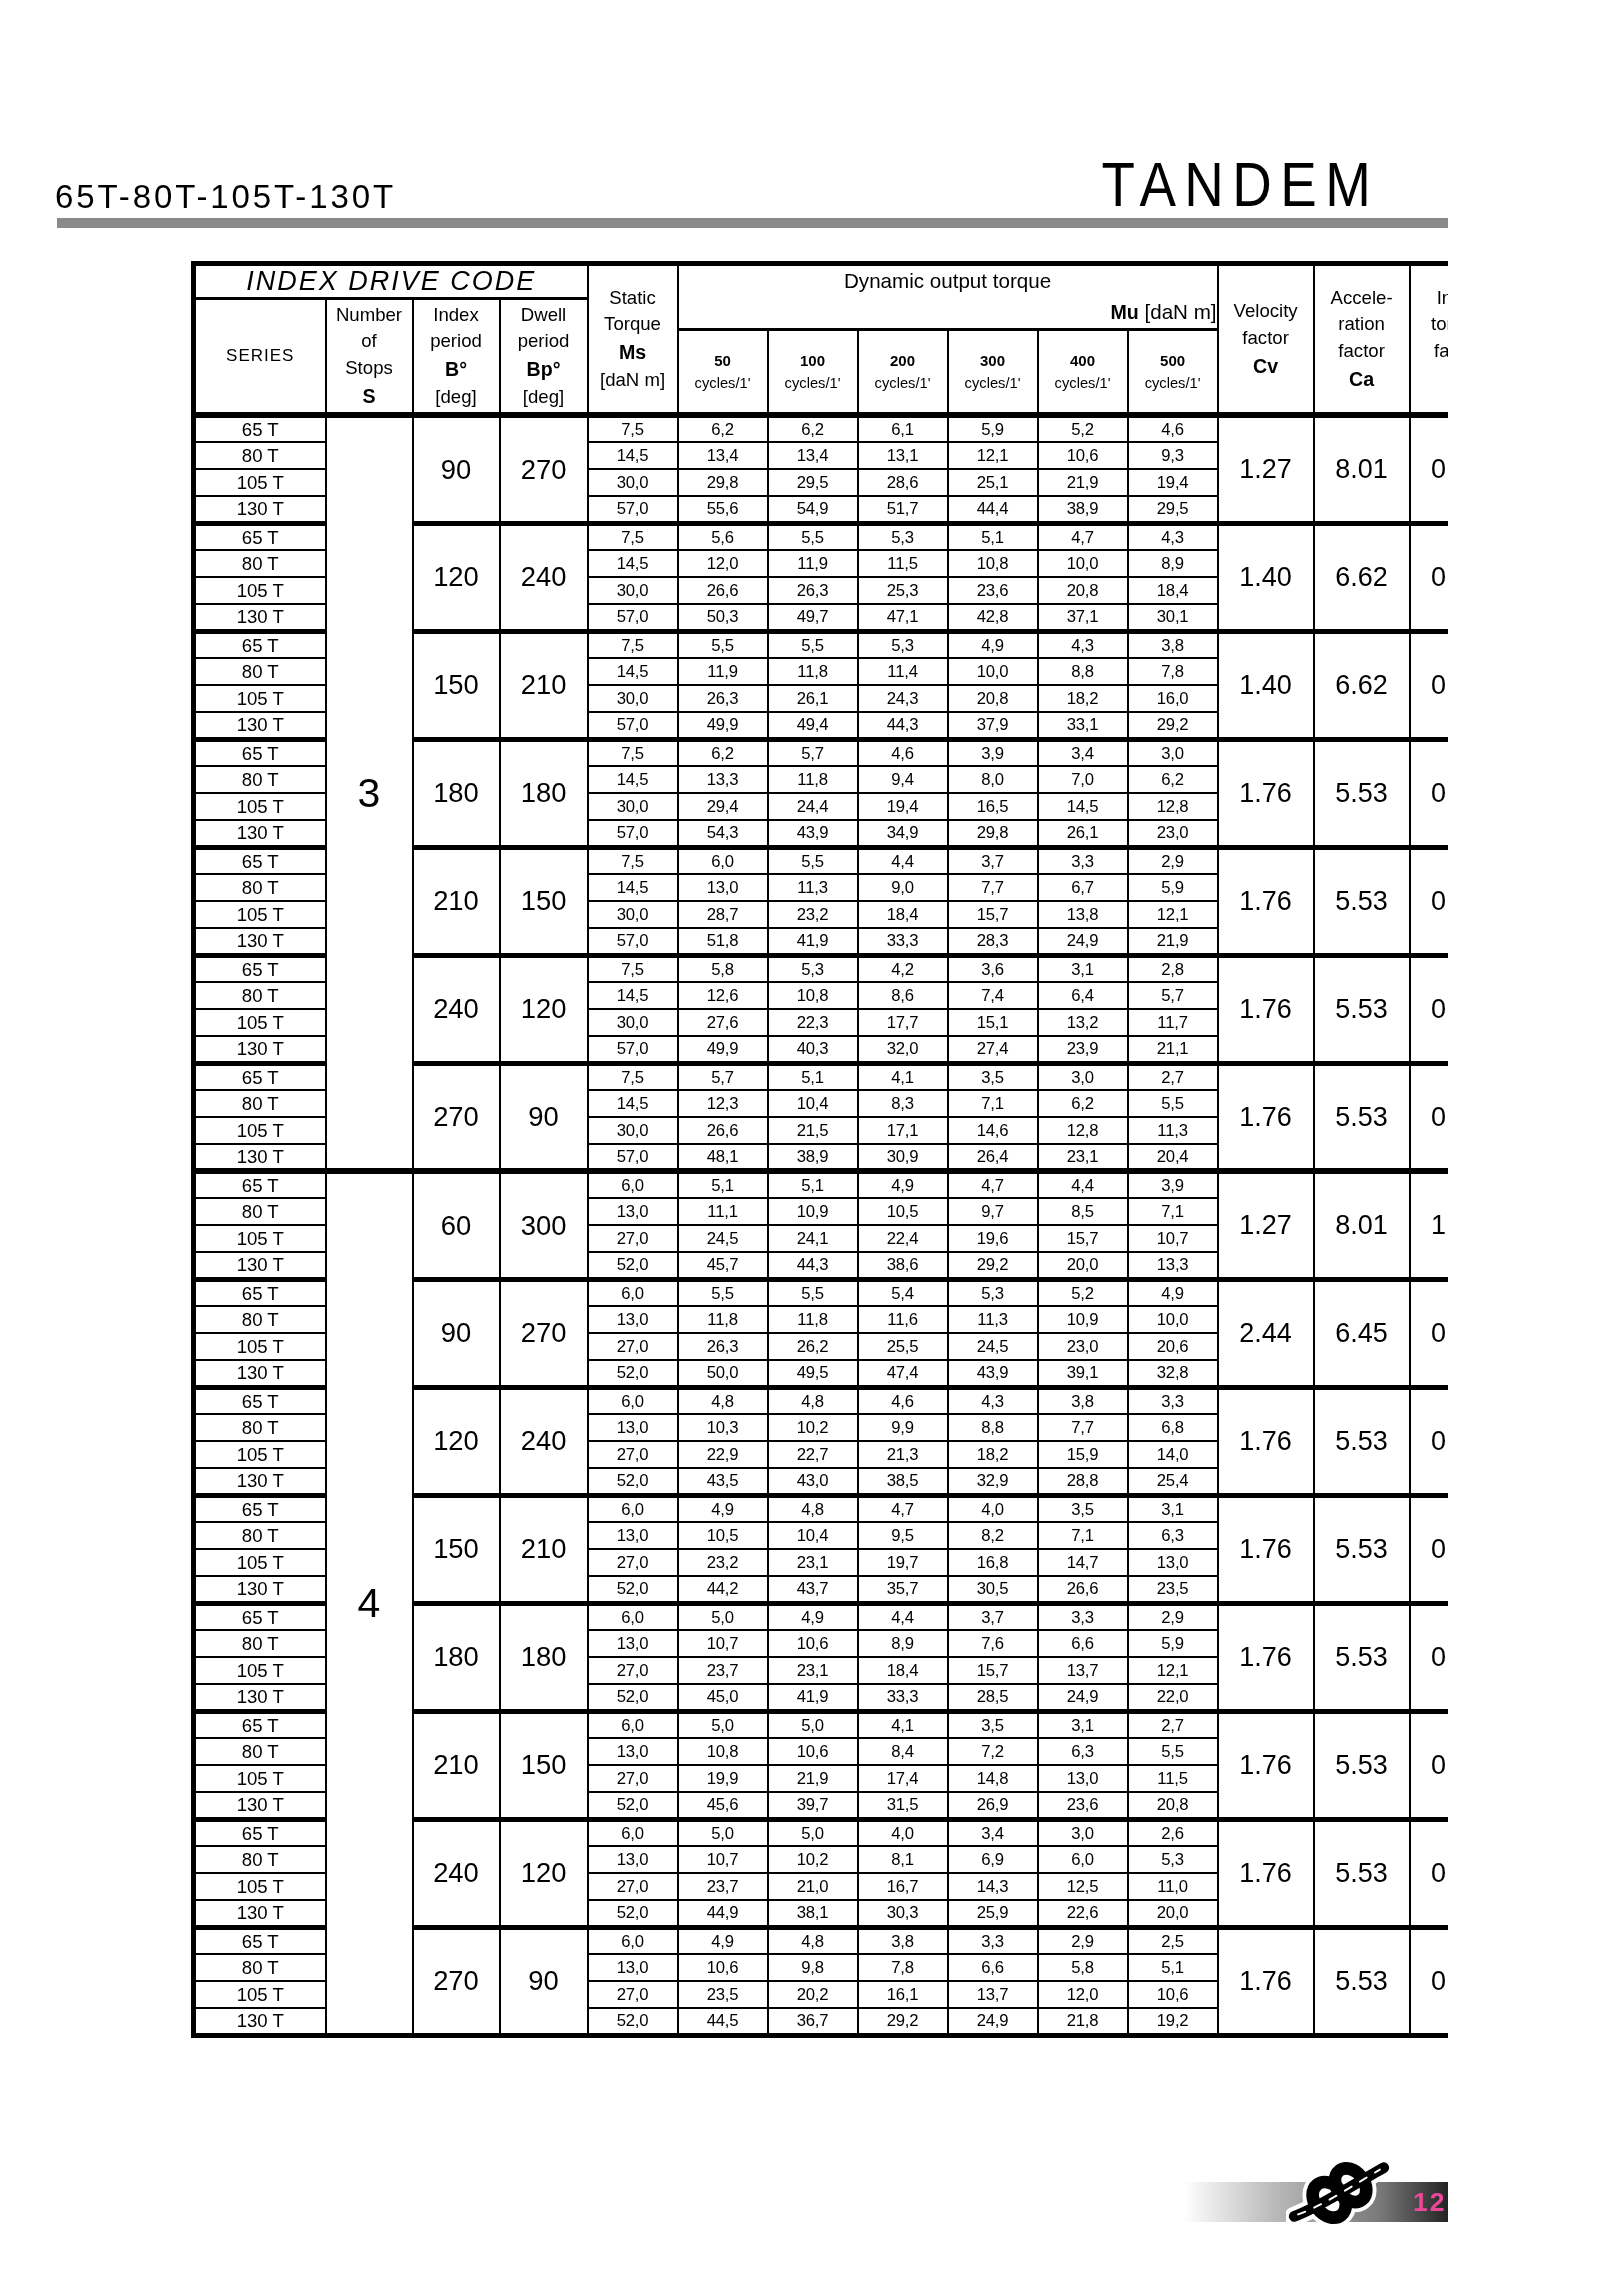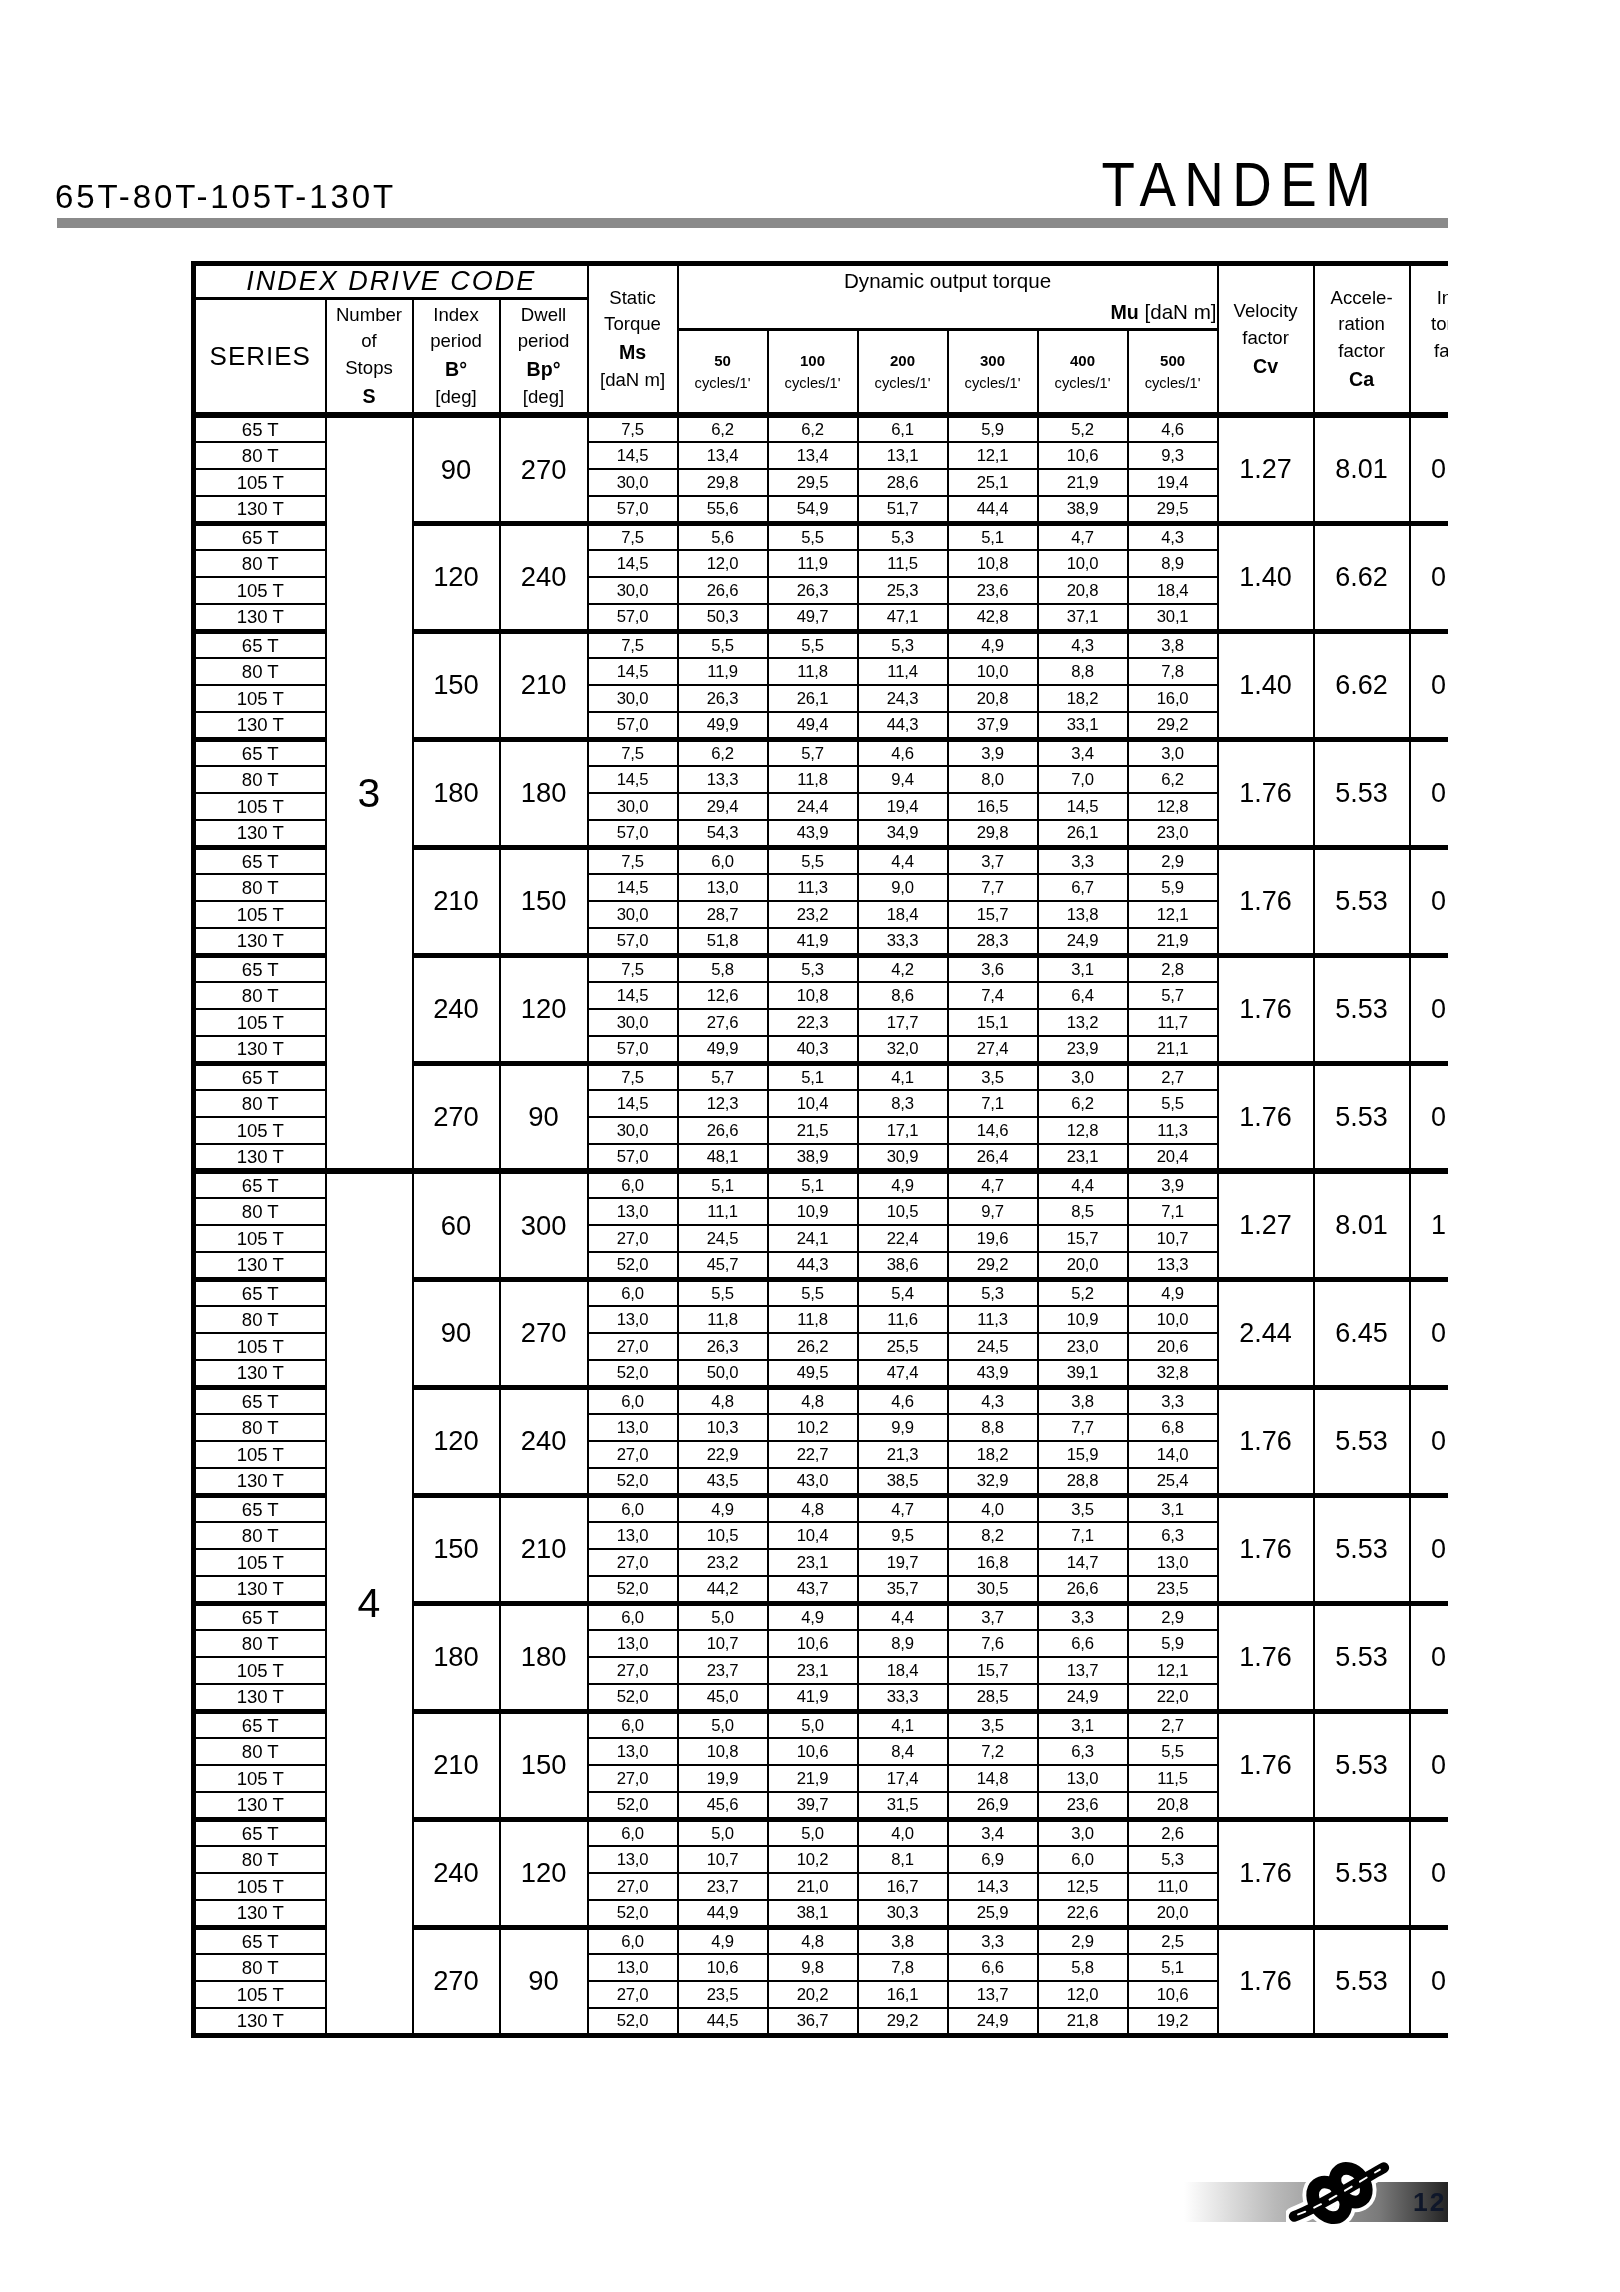--- a/index.html
+++ b/index.html
@@ -27,33 +27,33 @@
   tr.section-start>th,tr.section-start>td{border-top-width:6.9px;}
 
   .idc{font-size:27px;letter-spacing:2px;border-bottom-width:3.9px !important;font-style:italic;}
   .dyn{border-bottom-width:3.9px !important;}
   .hl{font-size:18.6px;line-height:1.45;white-space:pre-line;}
   .hs{font-size:19.6px;font-weight:bold;line-height:1.45;white-space:pre-line;}
   .dyn-title{font-size:20.6px;line-height:1.5;}
   .dyn-sub{font-size:20.6px;line-height:1.5;text-align:right;}
   .cyc-v{font-size:15px;font-weight:bold;line-height:1.6;}
   .cyc-u{font-size:14.7px;line-height:1.4;}
-  .series-hdr{font-size:26px;letter-spacing:1px;}
+  .series-hdr{font-size:17px;letter-spacing:1px;}
 
   .c-series{font-size:18.6px;font-weight:bold;}
   .c-stops{font-size:41px;}
   .c-period{font-size:27.4px;}
   .c-data{font-size:16.7px;letter-spacing:-0.2px;}
   .c-factor{font-size:27px;}
 
   
   .footer-bar{position:absolute;left:1184px;top:2182px;width:325px;height:40px;
     background:linear-gradient(90deg, rgba(200,200,200,0) 0%, #b9b9b9 28%, #7a7a7a 60%, #000 90%);}
   .page-number{position:absolute;left:1413px;top:2187px;font-size:26.5px;font-weight:bold;
-    color:#0f172a;letter-spacing:2px;}
+    color:#ec4899;letter-spacing:2px;}
   .brand-logo{position:absolute;left:1286px;top:2156px;}
 </style>
 </head>
 <body>
 
 <div class="sheet">
 
   <div class="doc-title">65T-80T-105T-130T</div>
   <div class="brand">TANDEM</div>
   <div class="title-rule"></div>

